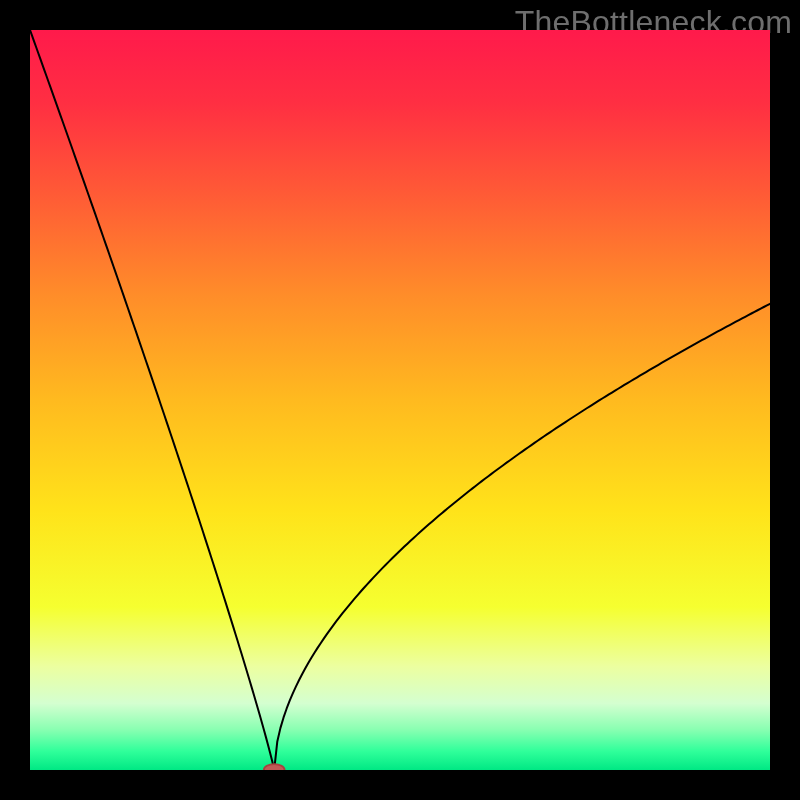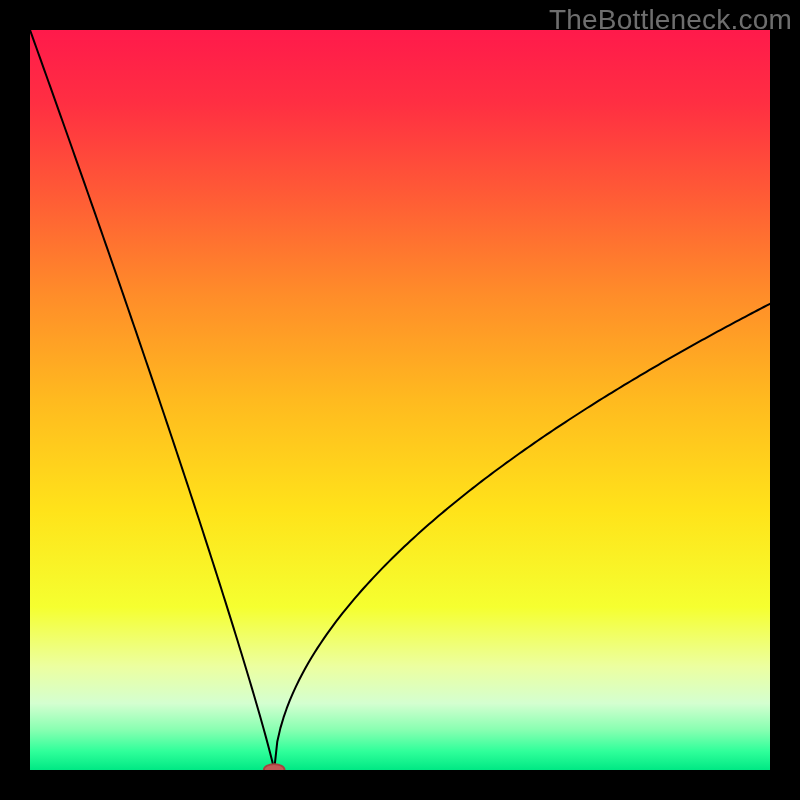--- a/index.html
+++ b/index.html
@@ -22,21 +22,21 @@
     left: 30px;
     top: 30px;
     width: 740px;
     height: 740px;
   }
   .watermark {
     position: absolute;
     top: 4px;
     right: 8px;
     color: #6e6e6e;
-    font-size: 28px;
+    font-size: 32px;
     font-weight: 400;
     letter-spacing: 0.2px;
     font-family: Arial, Helvetica, sans-serif;
   }
 </style>
 </head>
 <body>
 
 <div class="frame">
   <div class="watermark">TheBottleneck.com</div>

